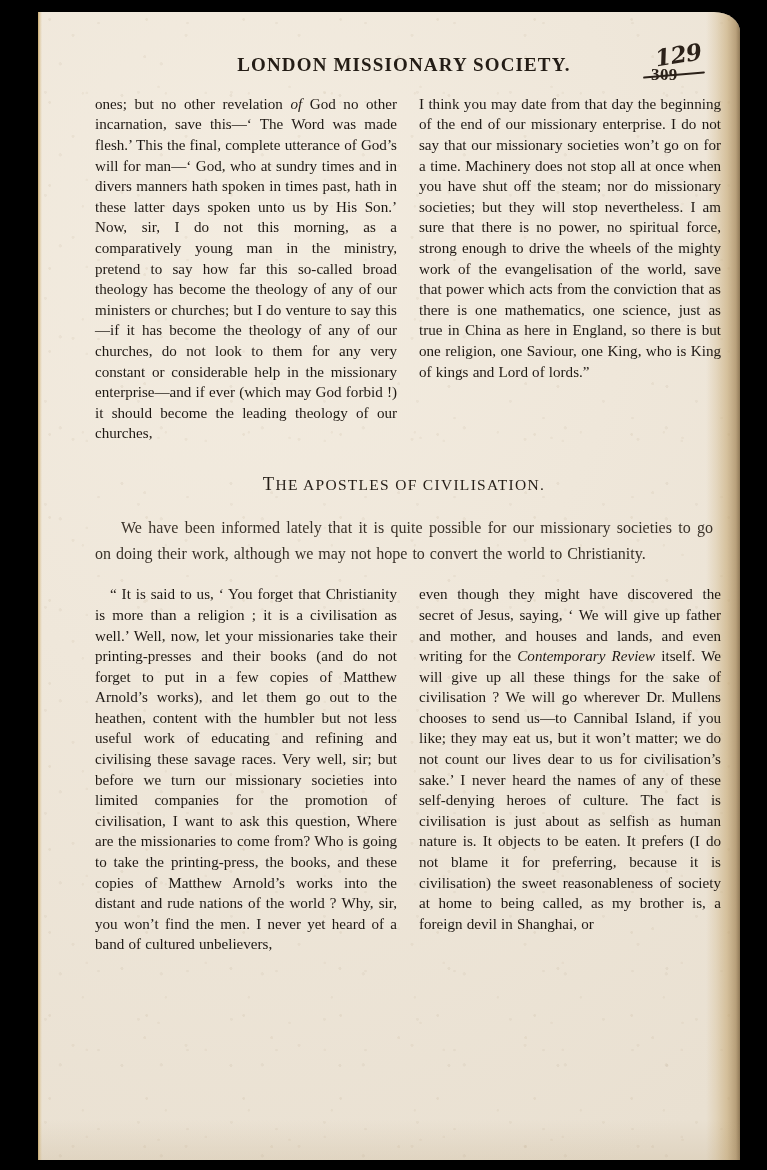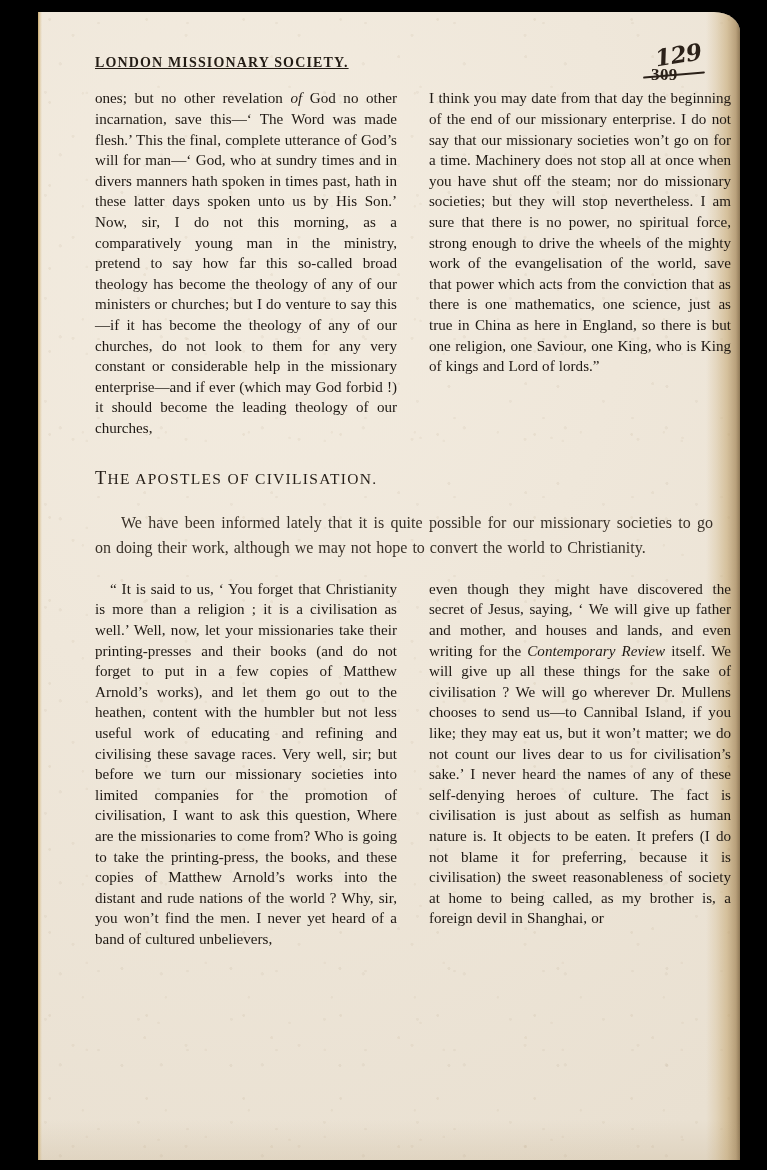--- a/index.html
+++ b/index.html
@@ -94,29 +94,29 @@
     position: absolute;
     left: 57px;          
     top: 43px;           
     width: 618px;
     height: 1075px;
     color: #1c1712;
   }
 
   
   #running-head {
-    font-size: 14px;
+    text-align: center;
+    font-size: 19px;
     letter-spacing: 1.15px;
     font-weight: 700;
     color: #241d16;
     margin: 0 0 4px 0;
     font-variant: small-caps;
     text-transform: uppercase;
     line-height: 1.1;
-    text-decoration: underline;
   }
 
   
   #folio-marks {
     position: absolute;
     right: -6px;
     top: -12px;
     width: 78px;
     height: 46px;
   }
@@ -148,21 +148,21 @@
     width: 62px;
     height: 2px;
     background: #2b2119;
     transform: rotate(-5deg);
     border-radius: 1px;
   }
 
   
   .cols {
     display: flex;
-    gap: 32px;
+    gap: 22px;
     align-items: flex-start;
     justify-content: space-between;
   }
   .col {
     width: 302px;
     flex: 0 0 302px;
   }
 
   
   .body-p {
@@ -173,21 +173,21 @@
     text-justify: inter-word;
     -webkit-hyphens: none;
     hyphens: none;
     word-spacing: 0.4px;
     color: #1e1813;
   }
   .body-p.indent { text-indent: 15px; }
 
   
   #section-heading {
-    text-align: left;
+    text-align: center;
     font-size: 15.5px;
     letter-spacing: 1.3px;
     color: #241d16;
     font-variant: small-caps;
     margin: 0;
     padding: 0;
     line-height: 1.1;
     font-weight: 400;
   }
   .heading-cap { font-size: 18.5px; }

